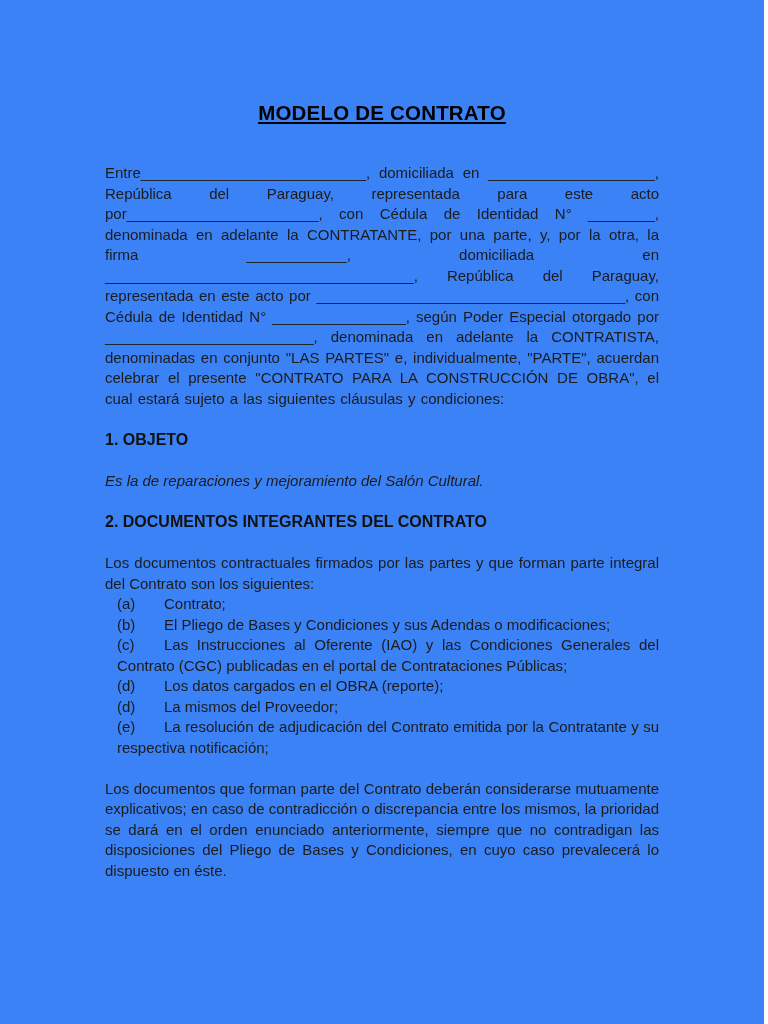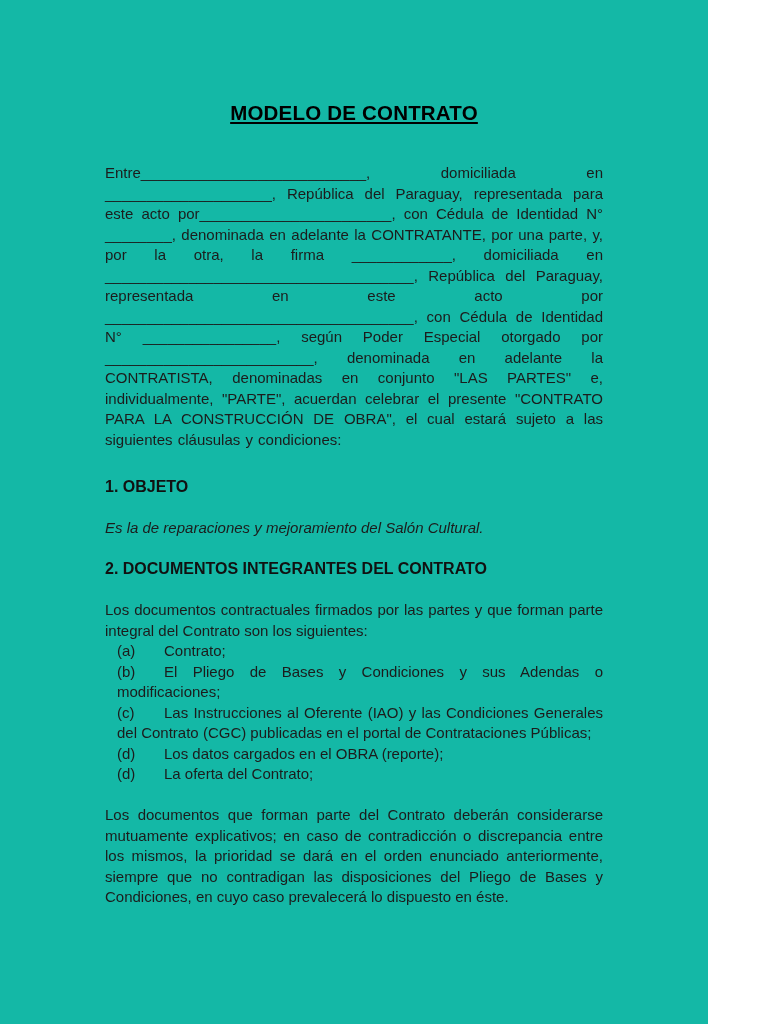--- a/index.html
+++ b/index.html
@@ -4,23 +4,23 @@
 <style>
   * { box-sizing: border-box; }
   html, body { margin: 0; padding: 0; }
   body {
     width: 768px;
     height: 1024px;
     background: #ffffff;
   }
   .page {
     position: relative;
-    width: 708px;
+    width: 764px;
     height: 1024px;
-    background: #14b8a6;
+    background: #3b82f6;
     overflow: hidden;
   }
   .content {
     padding: 100px 105px 0 105px;
     font-family: "Liberation Sans", sans-serif;
     color: #1c1c1c;
     font-size: 15px;
     line-height: 20.5px;
   }
   .title {
@@ -32,21 +32,21 @@
     text-align: center;
     text-decoration: underline;
     margin: 0 0 38px 0;
     letter-spacing: 0.2px;
   }
   .body {
     margin: 0 0 20.5px 0;
     text-align: justify;
   }
   .intro {
-    margin-bottom: 27px;
+    margin-bottom: 21px;
     word-spacing: 1px;
   }
   .heading {
     font-size: 16px;
     line-height: 20.5px;
     font-weight: bold;
     color: #111111;
     margin: 0 0 20.5px 0;
     text-align: left;
   }
@@ -87,19 +87,20 @@
 
     <h2 class="heading">2. DOCUMENTOS INTEGRANTES DEL CONTRATO</h2>
 
     <p class="body lead">Los documentos contractuales firmados por las partes y que forman parte integral del Contrato son los siguientes:</p>
 
     <div class="doc-list">
       <div class="doc-item"><span class="marker">(a)</span><span class="item-text">Contrato;</span></div>
       <div class="doc-item"><span class="marker">(b)</span><span class="item-text">El Pliego de Bases y Condiciones y sus Adendas o modificaciones;</span></div>
       <div class="doc-item"><span class="marker">(c)</span><span class="item-text">Las Instrucciones al Oferente (IAO) y las Condiciones Generales del Contrato (CGC) publicadas en el portal de Contrataciones Públicas;</span></div>
       <div class="doc-item"><span class="marker">(d)</span><span class="item-text">Los datos cargados en el OBRA (reporte);</span></div>
-      <div class="doc-item"><span class="marker">(d)</span><span class="item-text">La oferta del Contrato;</span></div>
+      <div class="doc-item"><span class="marker">(d)</span><span class="item-text">La mismos del Proveedor;</span></div>
+      <div class="doc-item"><span class="marker">(e)</span><span class="item-text">La resolución de adjudicación del Contrato emitida por la Contratante y su respectiva notificación;</span></div>
     </div>
 
     <p class="body closing">Los documentos que forman parte del Contrato deberán considerarse mutuamente explicativos; en caso de contradicción o discrepancia entre los mismos, la prioridad se dará en el orden enunciado anteriormente, siempre que no contradigan las disposiciones del Pliego de Bases y Condiciones, en cuyo caso prevalecerá lo dispuesto en éste.</p>
 
   </div>
 </div>
 
 </body></html>

